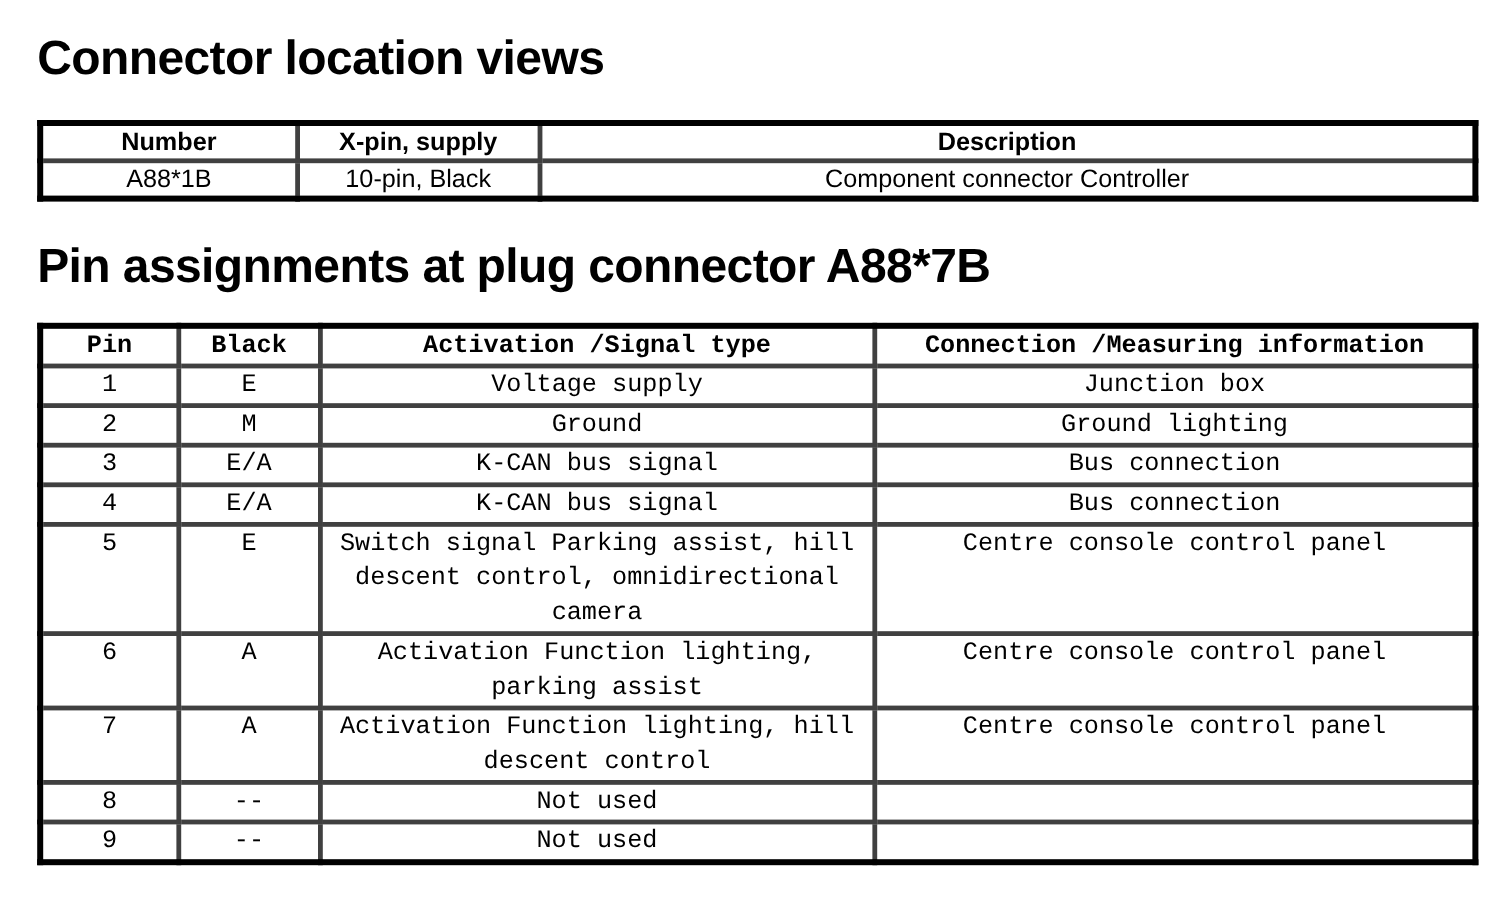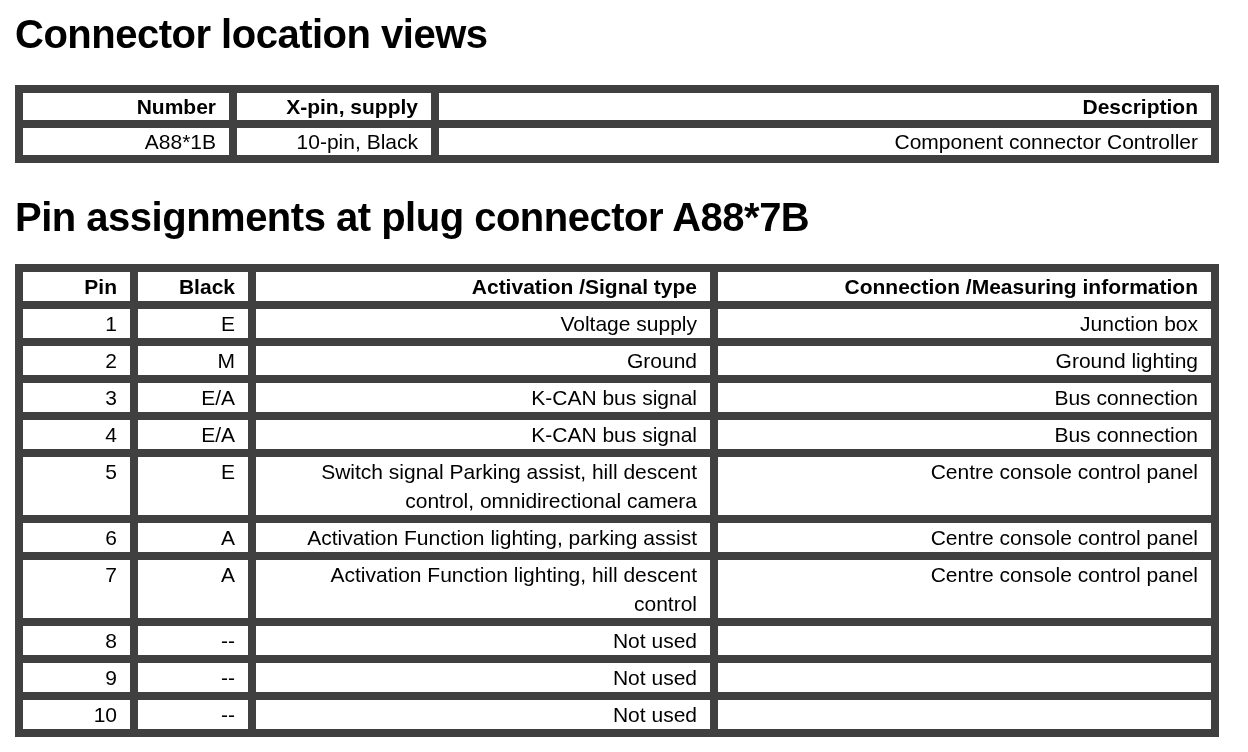--- a/index.html
+++ b/index.html
@@ -5,52 +5,52 @@
   * { box-sizing: border-box; }
   html, body { margin: 0; padding: 0; }
   body {
     width: 1248px;
     height: 752px;
     background: #ffffff;
     color: #000000;
     font-family: "Liberation Sans", "DejaVu Sans", sans-serif;
     overflow: hidden;
   }
-  .page { padding: 12px 0 0 15px; }
+  .page { padding: 12px 0 0 31px; margin-top: 15px; }
 
   h1 {
     margin: 0;
     font-size: 40px;
     line-height: 44px;
     font-weight: 700;
     letter-spacing: -0.5px;
     white-space: nowrap;
   }
   h1.second { margin-top: 32px; }
 
   table {
     border-collapse: collapse;
     table-layout: fixed;
     width: 1196px;
     border: 5px solid #000;
   }
   th, td {
-    border: 8px solid #404040;
+    border: 4px solid #404040;
     vertical-align: top;
-    text-align: right;
+    text-align: center;
     font-size: 21px;
     line-height: 29px;
     padding: 0 13px;
     overflow: hidden;
   }
   th { font-weight: 700; }
 
   .t1 { margin-top: 29px; }
   .t1 th, .t1 td { line-height: 27px; }
-  .t2 { margin-top: 25px; }
+  .t2 { margin-top: 25px; font-family: Liberation Mono, monospace; }
 
   
   .t1 col.c0 { width: 214px; }
   .t1 col.c1 { width: 202px; }
   .t1 col.c2 { width: 780px; }
 
   
   .t2 col.c0 { width: 115px; }
   .t2 col.c1 { width: 118px; }
   .t2 col.c2 { width: 462px; }
@@ -150,22 +150,16 @@
         <td>--</td>
         <td>Not used</td>
         <td></td>
       </tr>
       <tr>
         <td>9</td>
         <td>--</td>
         <td>Not used</td>
         <td></td>
       </tr>
-      <tr>
-        <td>10</td>
-        <td>--</td>
-        <td>Not used</td>
-        <td></td>
-      </tr>
     </tbody>
   </table>
 
 </div>
 
 </body></html>

